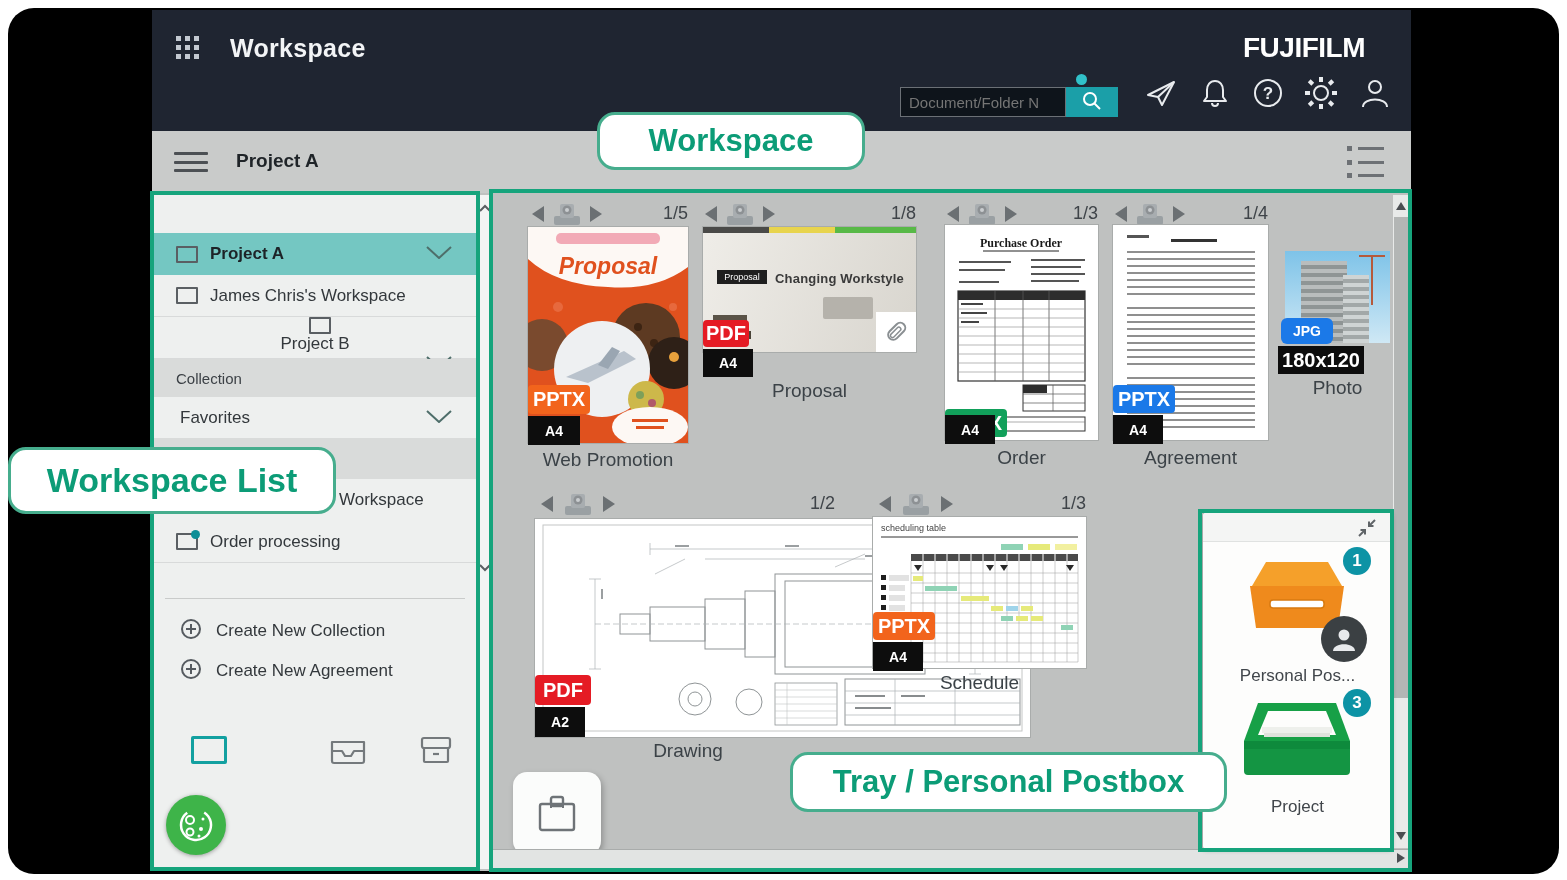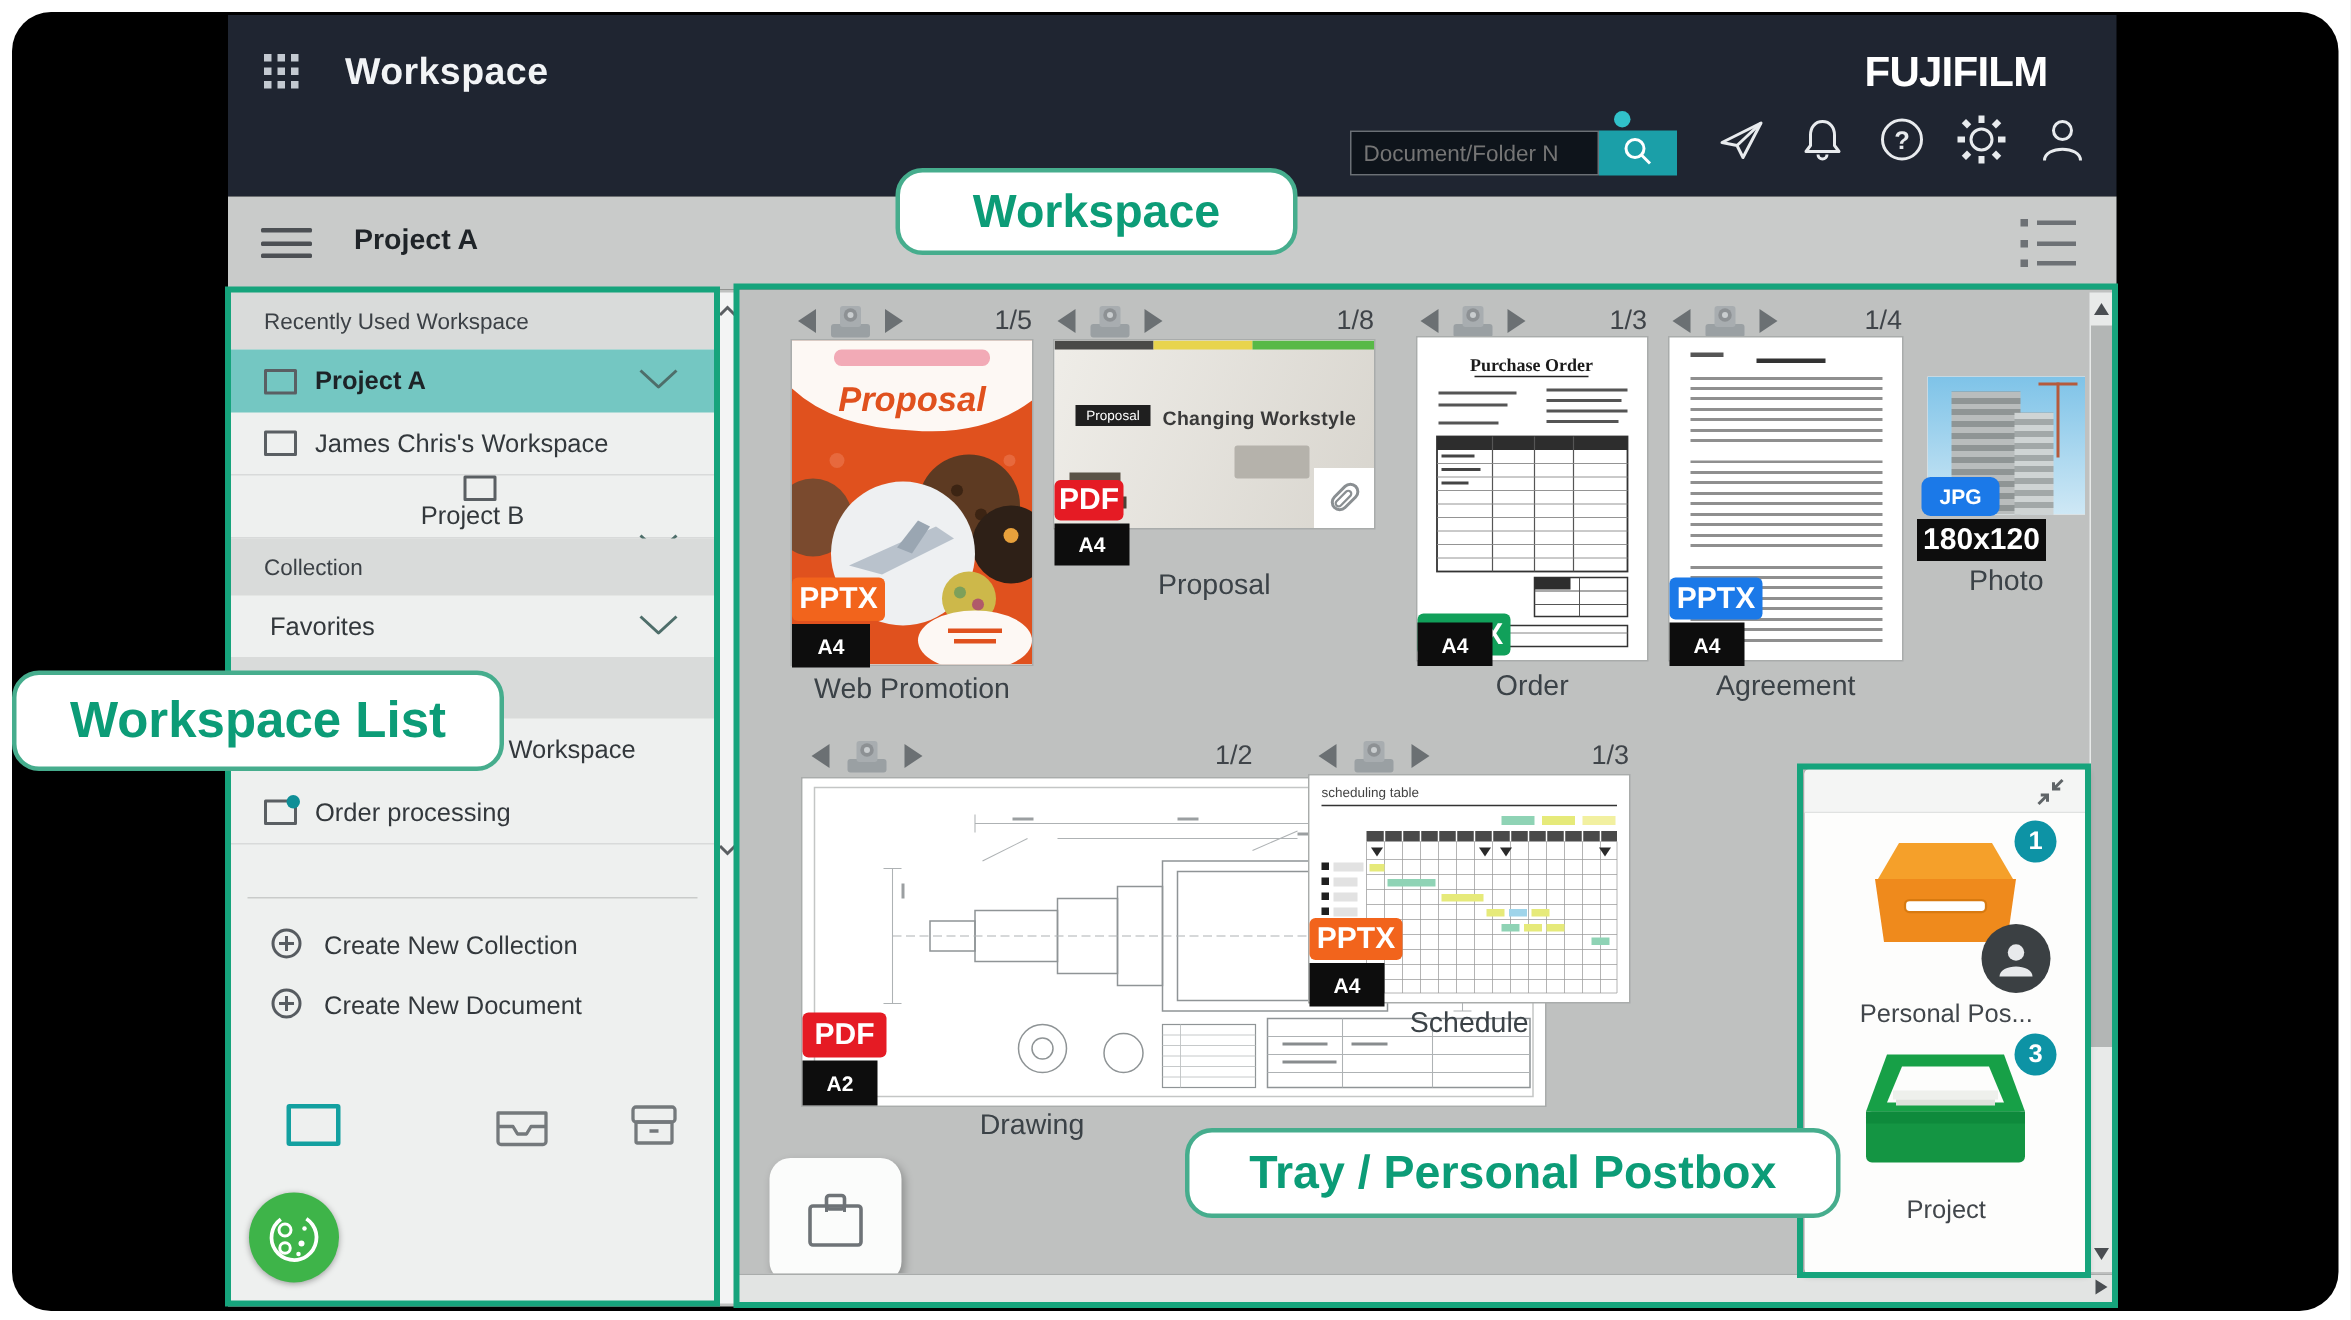--- a/index.html
+++ b/index.html
@@ -176,23 +176,20 @@
           <span class="dot"></span>
           <span class="bar"></span>
         </div>
     </div>
   </div>
 
   <div class="content-bg"></div>
 
   <div class="sidebar"></div>
 
-  <div class="srow sheader" style="top:195px;height:38px;">
-      <span>Recently Used Workspace</span>
-    </div>
 
   <div class="srow ssel" style="top:233px;height:42px;">
     <span class="sq"></span>
     <span>Project A</span>
     <span class="chev"><svg width="26" height="13" viewBox="0 0 26 13">
           <polyline points="1,1 13,12 25,1" fill="none" stroke="#4e6e6a" stroke-width="2"></polyline>
         </svg></span>
   </div>
 
   <div class="srow" style="top:275px;height:42px;border-bottom:1px solid #d8dada;">
@@ -241,21 +238,21 @@
           <line x1="6" y1="11" x2="16" y2="11" stroke="#565b60" stroke-width="2"></line>
         </svg></span>
     <span>Create New Collection</span>
   </div>
   <div class="create" style="top:652px;height:38px;">
     <span class="plus"><svg width="22" height="22" viewBox="0 0 22 22">
           <circle cx="11" cy="11" r="9" fill="none" stroke="#565b60" stroke-width="2"></circle>
           <line x1="11" y1="6" x2="11" y2="16" stroke="#565b60" stroke-width="2"></line>
           <line x1="6" y1="11" x2="16" y2="11" stroke="#565b60" stroke-width="2"></line>
         </svg></span>
-    <span>Create New Document</span>
+    <span>Create New Agreement</span>
   </div>
 
   <div class="tabicon" style="left:191px;top:735px;width:36px;height:30px;">
       <span class="rect-tab"></span>
     </div>
   <div class="tabicon" style="left:328px;top:735px;width:40px;height:30px;">
     <svg width="38" height="30" viewBox="0 0 38 30">
         <path d="M3 7 h32 v19 a2 2 0 0 1 -2 2 H5 a2 2 0 0 1 -2 -2 Z M3 16 h10 l3 5 h6 l3 -5 h10" fill="none" stroke="#74797c" stroke-width="2.2" stroke-linejoin="round"></path>
       </svg>
   </div>

